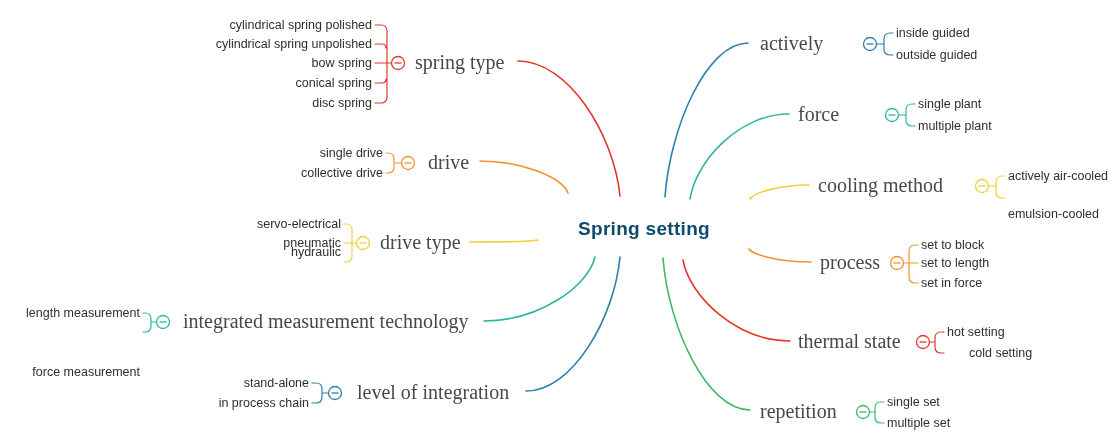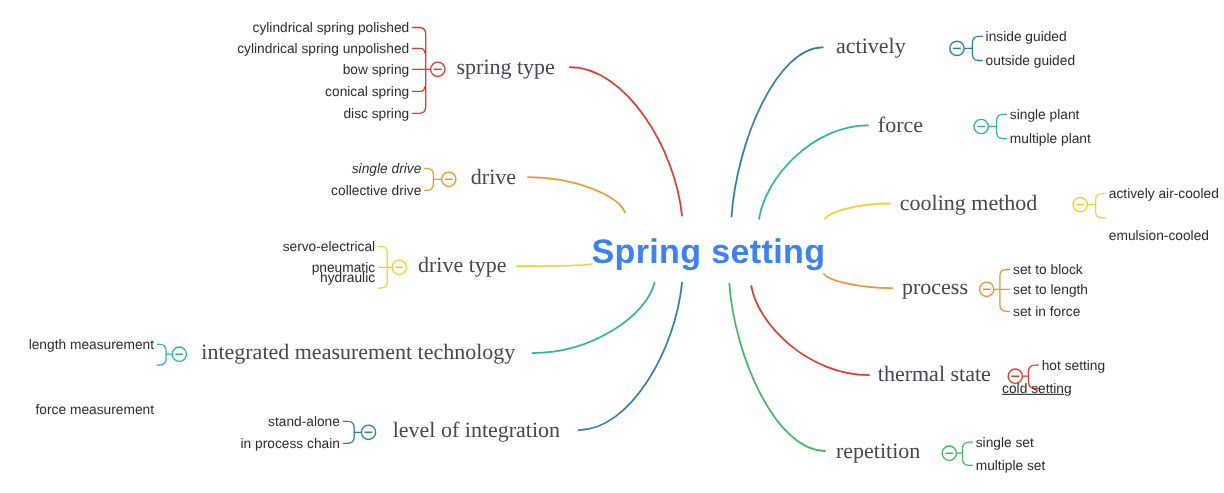--- a/index.html
+++ b/index.html
@@ -9,23 +9,23 @@
     overflow:hidden;
     background:#ffffff;
     font-family:"Liberation Sans", sans-serif;
   }
   #canvas{position:absolute;left:0;top:0;}
   .center-title{
     position:absolute;
     transform:translate(-50%,-50%);
     font-family:"Liberation Sans", sans-serif;
     font-weight:bold;
-    font-size:31px;
+    font-size:19px;
     letter-spacing:0.3px;
-    color:#3b82f6;
+    color:#0c4a6e;
     white-space:nowrap;
     cursor:default;
   }
   .parent-label{
     position:absolute;
     transform:translateY(-54%);
     font-family:"Liberation Serif", serif;
     font-size:20px;
     color:#45484e;
     white-space:nowrap;
@@ -115,21 +115,21 @@
       </g>
     </svg>
   <div id="nodes">
       <div class="parent-label" style="left: 415px; top: 63px;">spring type</div>
       <div class="child-label left" style="right: 741px; top: 25px;">cylindrical spring polished</div>
       <div class="child-label left" style="right: 741px; top: 44px;">cylindrical spring unpolished</div>
       <div class="child-label left" style="right: 741px; top: 63px;">bow spring</div>
       <div class="child-label left" style="right: 741px; top: 83px;">conical spring</div>
       <div class="child-label left" style="right: 741px; top: 103px;">disc spring</div>
       <div class="parent-label" style="left: 428px; top: 163px;">drive</div>
-      <div class="child-label left" style="right: 730px; top: 153px; font-style: italic;">single drive</div>
+      <div class="child-label left" style="right: 730px; top: 153px;">single drive</div>
       <div class="child-label left" style="right: 730px; top: 173px;">collective drive</div>
       <div class="parent-label" style="left: 380px; top: 243px;">drive type</div>
       <div class="child-label left" style="right: 772px; top: 224px;">servo-electrical</div>
       <div class="child-label left" style="right: 772px; top: 243px;">pneumatic</div>
       <div class="child-label left" style="right: 772px; top: 252px; padding-left: 44px;">hydraulic</div>
       <div class="parent-label" style="left: 183px; top: 322px;">integrated measurement technology</div>
       <div class="child-label left" style="right: 973px; top: 313px;">length measurement</div>
       <div class="child-label left" style="right: 973px; top: 332px; margin-top: 40px;">force measurement</div>
       <div class="parent-label" style="left: 357px; top: 393px;">level of integration</div>
       <div class="child-label left" style="right: 804px; top: 383px;">stand-alone</div>
@@ -142,19 +142,19 @@
       <div class="child-label right" style="left: 918px; top: 126px;">multiple plant</div>
       <div class="parent-label" style="left: 818px; top: 186px;">cooling method</div>
       <div class="child-label right" style="left: 1008px; top: 176px;">actively air-cooled</div>
       <div class="child-label right" style="left: 1008px; top: 214px;">emulsion-cooled</div>
       <div class="parent-label" style="left: 820px; top: 263px;">process</div>
       <div class="child-label right" style="left: 921px; top: 245px;">set to block</div>
       <div class="child-label right" style="left: 921px; top: 263px;">set to length</div>
       <div class="child-label right" style="left: 921px; top: 283px;">set in force</div>
       <div class="parent-label" style="left: 798px; top: 342px;">thermal state</div>
       <div class="child-label right" style="left: 947px; top: 332px;">hot setting</div>
-      <div class="child-label right" style="left: 911px; top: 353px; text-decoration: underline;">cold setting</div>
+      <div class="child-label right" style="left: 969px; top: 353px;">cold setting</div>
       <div class="parent-label" style="left: 760px; top: 412px;">repetition</div>
       <div class="child-label right" style="left: 887px; top: 402px;">single set</div>
       <div class="child-label right" style="left: 887px; top: 423px;">multiple set</div>
     </div>
   <div class="center-title" style="left:644px;top:229px;">Spring setting</div>
 </div>
 
 </body></html>

